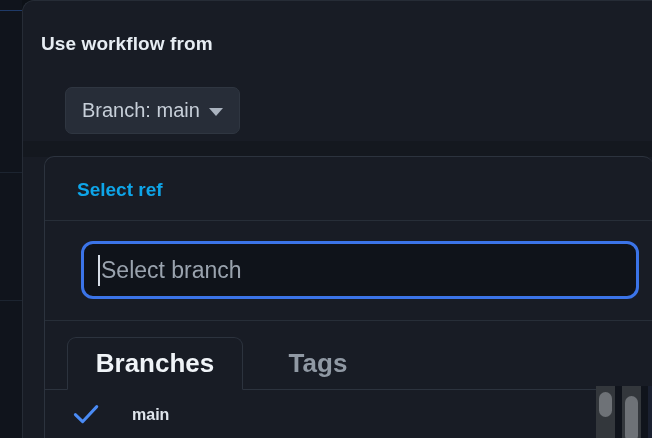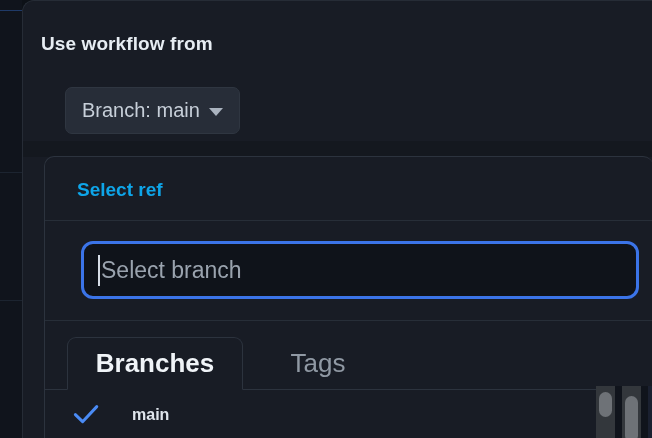--- a/index.html
+++ b/index.html
@@ -202,21 +202,21 @@
     border-top-left-radius: 9px;
     border-top-right-radius: 9px;
     color: #f0f4f8;
     font-weight: 700;
     z-index: 2;
   }
   .tab.inactive {
     left: 198px;
     width: 150px;
     color: #9099a4;
-    font-weight: 400;
+    font-weight: 700;
     z-index: 1;
   }
 
   
   .list-row {
     position: absolute;
     left: 0;
     top: 233px;
     width: 609px;
     height: 50px;

